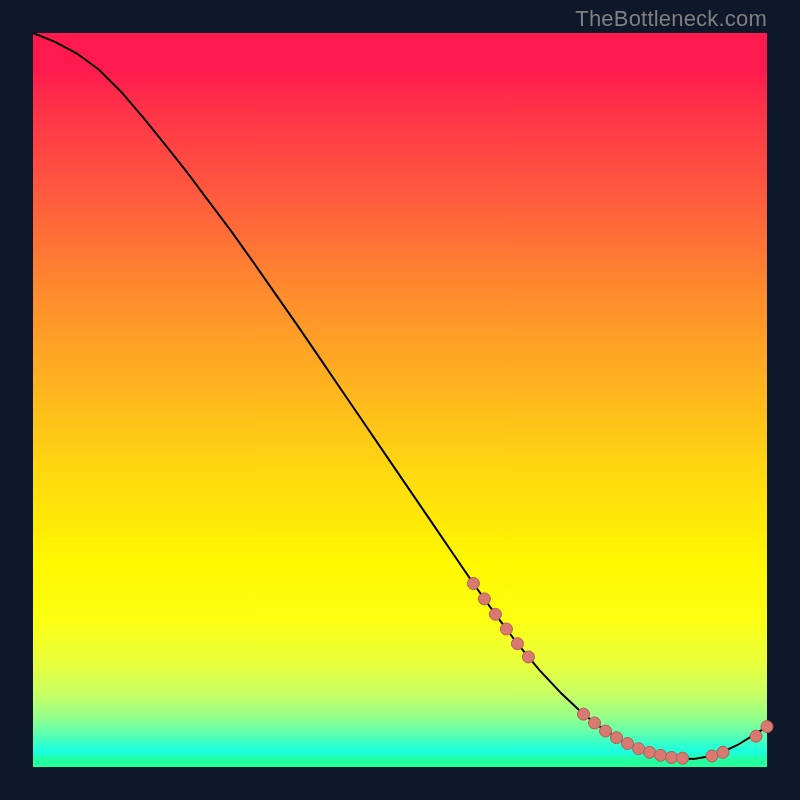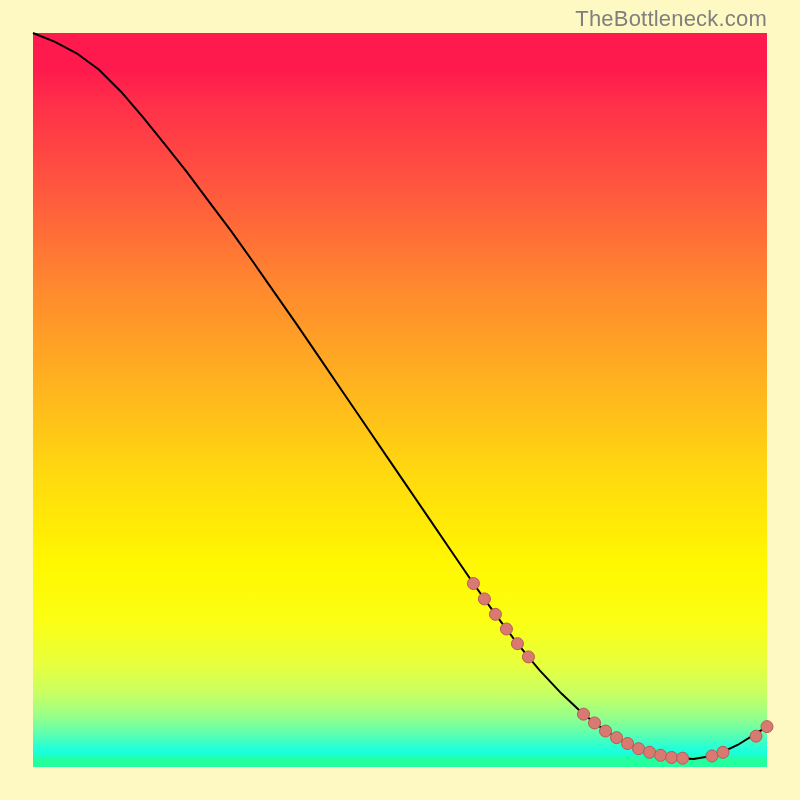--- a/index.html
+++ b/index.html
@@ -8,21 +8,21 @@
     width: 800px;
     height: 800px;
     background: #000;
     font-family: Arial, Helvetica, sans-serif;
     overflow: hidden;
   }
   .stage {
     position: relative;
     width: 800px;
     height: 800px;
-    background: #fef9c3;
+    background: #0f172a;
   }
   .plot-wrap {
     position: absolute;
     left: 33px;
     top: 33px;
     width: 734px;
     height: 734px;
   }
   .gradient {
     position: absolute;

